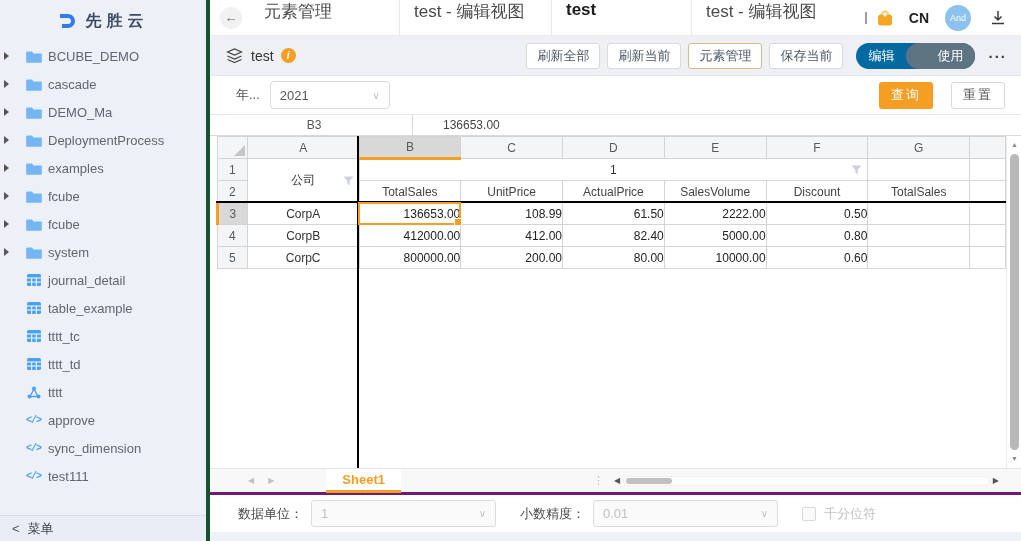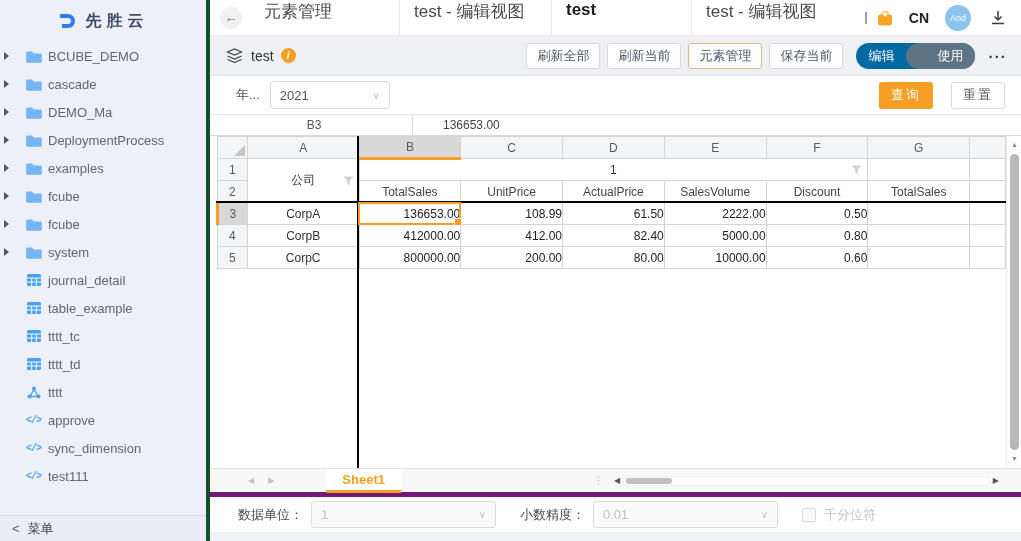--- a/index.html
+++ b/index.html
@@ -97,21 +97,21 @@
   .sheet-nav { color:#c0c0c0; font-size:8px; margin-left:38px; cursor:pointer; }
   .sheet-nav + .sheet-nav { margin-left:14px; }
   .sheet-tab { margin-left:52px; height:24px; background:#fff; padding:0 16px; display:flex; align-items:center; color:#f59e23; font-weight:bold; font-size:13px; border-bottom:3px solid #f59e23; cursor:pointer; }
   .sheet-dots { margin-left:auto; color:#b9b9b9; font-size:11px; letter-spacing:0; margin-right:10px; cursor:pointer; }
   .hscroll { width:385px; height:12px; display:flex; align-items:center; margin-right:22px; position:relative; }
   .hscroll .left, .hscroll .right { color:#555; font-size:8px; cursor:pointer; }
   .hscroll .track { flex:1; height:10px; background:#fdfdfd; border:1px solid #f0f0f0; border-radius:5px; margin:0 3px; position:relative; }
   .hscroll .hthumb { position:absolute; left:2px; top:1px; width:46px; height:6px; background:#c1c1c1; border-radius:3px; cursor:pointer; }
 
   
-  .configbar { height:40px; border-top:5px solid #701a75; background:#fff; display:flex; align-items:center; padding-left:28px; flex:none; }
+  .configbar { height:40px; border-top:3px solid #701a75; background:#fff; display:flex; align-items:center; padding-left:28px; flex:none; }
   .cfg-label { color:#4a4a4a; margin-right:8px; font-size:13px; }
   .cfg-select { width:185px; height:27px; border:1px solid #dcdcdc; border-radius:3px; background:#fafafa; display:flex; align-items:center; justify-content:space-between; padding:0 9px; color:#c0c0c0; }
   .cfg-gap { width:24px; }
   .cfg-check { width:14px; height:14px; border:1px solid #d9d9d9; border-radius:2px; background:#fafafa; margin-right:8px; }
   .cfg-check-label { color:#c3c3c3; font-size:13px; }
   .bottom-strip { flex:1; background:#eef1f5; }
 </style>
 </head>
 <body>
 

